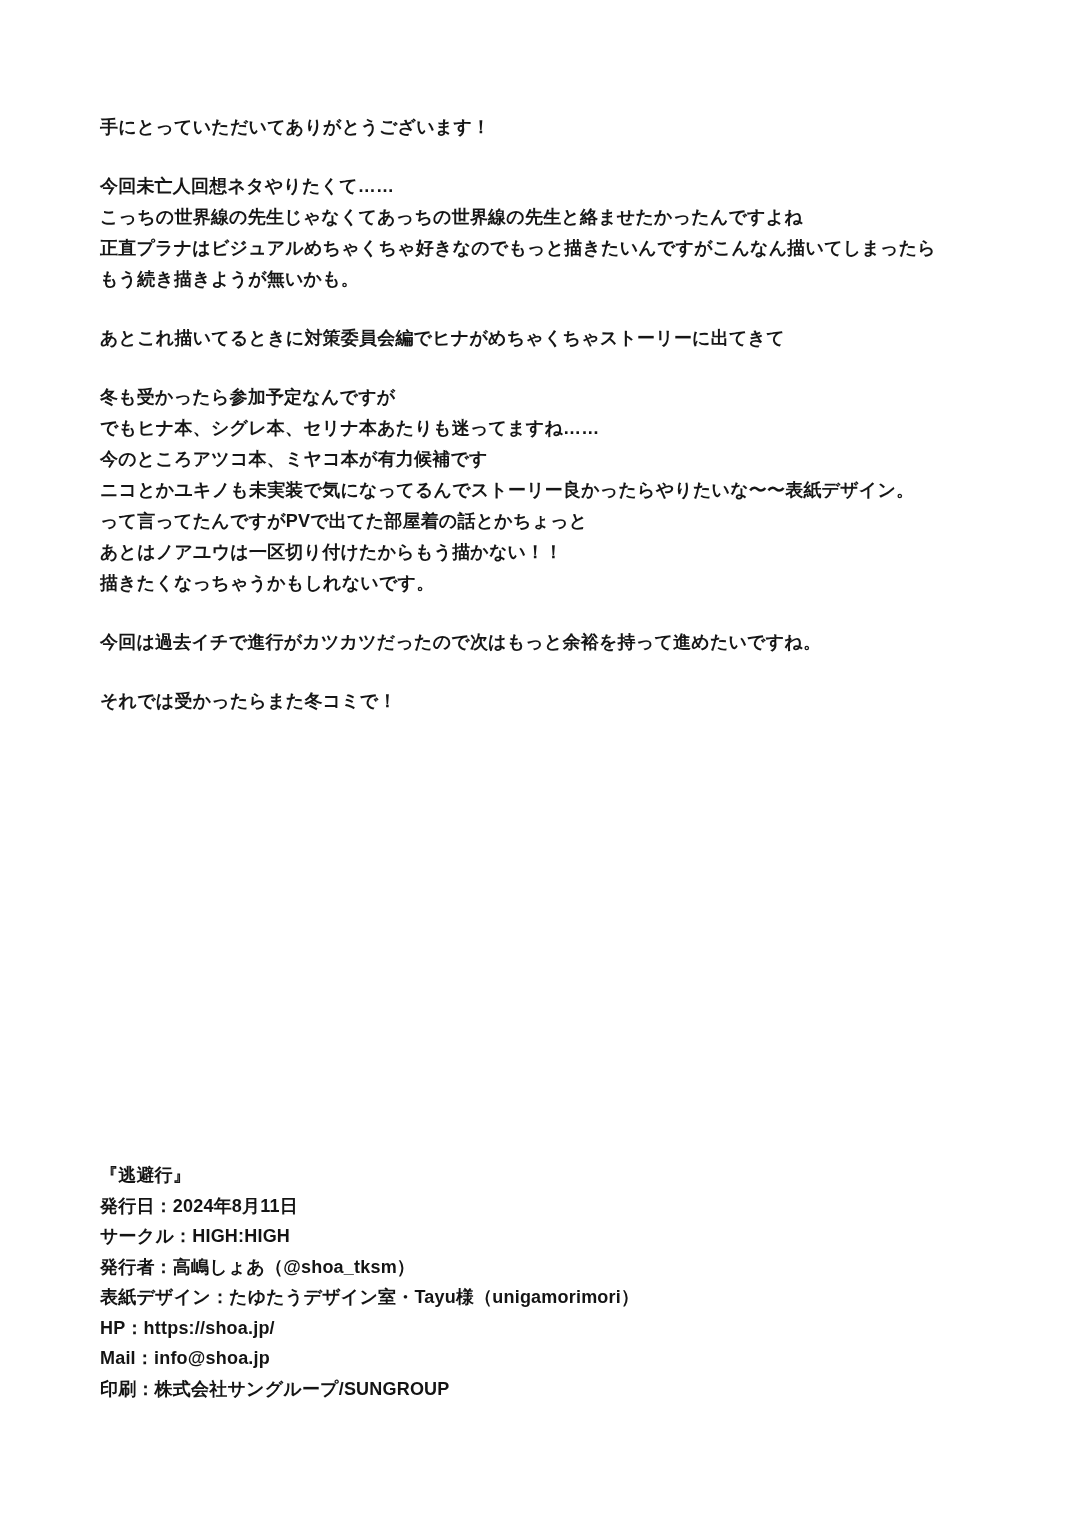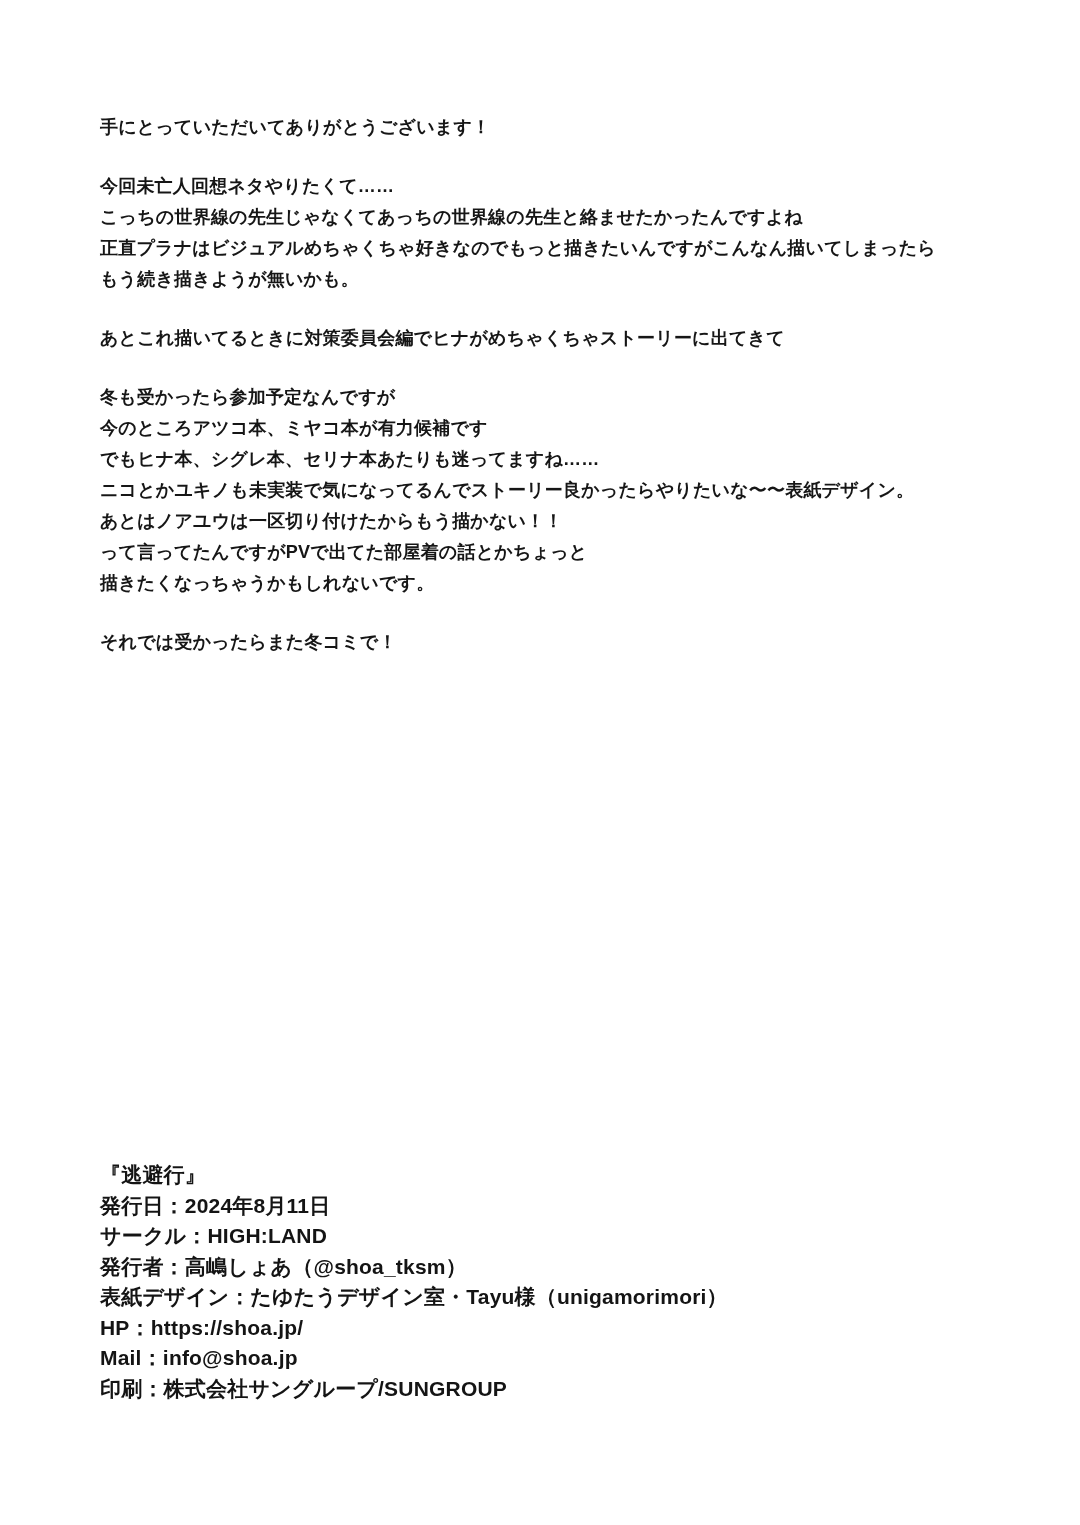--- a/index.html
+++ b/index.html
@@ -43,21 +43,21 @@
     font-weight: 600;
     color: #161616;
   }
   .colophon {
     position: absolute;
     left: 100px;
     top: 1160px;
     width: 900px;
   }
   .colophon .line {
-    font-size: 21px;
+    font-size: 18px;
     line-height: 30.5px;
     font-weight: 700;
     color: #141414;
   }
 </style>
 </head>
 <body>
 
 <div class="page">
 
@@ -73,39 +73,42 @@
       <div class="line">正直プラナはビジュアルめちゃくちゃ好きなのでもっと描きたいんですがこんなん描いてしまったら</div>
       <div class="line">もう続き描きようが無いかも。</div>
     </div>
 
     <div class="para">
       <div class="line">あとこれ描いてるときに対策委員会編でヒナがめちゃくちゃストーリーに出てきて</div>
     </div>
 
     <div class="para">
       <div class="line">冬も受かったら参加予定なんですが</div>
+      <div class="line">でもヒナ本、シグレ本、セリナ本あたりも迷ってますね……</div>
       <div class="line">今のところアツコ本、ミヤコ本が有力候補です</div>
-      <div class="line">でもヒナ本、シグレ本、セリナ本あたりも迷ってますね……</div>
       <div class="line">ニコとかユキノも未実装で気になってるんでストーリー良かったらやりたいな〜〜表紙デザイン。</div>
+      <div class="line">って言ってたんですがPVで出てた部屋着の話とかちょっと</div>
       <div class="line">あとはノアユウは一区切り付けたからもう描かない！！</div>
-      <div class="line">って言ってたんですがPVで出てた部屋着の話とかちょっと</div>
       <div class="line">描きたくなっちゃうかもしれないです。</div>
     </div>
 
+    <div class="para">
+      <div class="line">今回は過去イチで進行がカツカツだったので次はもっと余裕を持って進めたいですね。</div>
+    </div>
 
     <div class="para">
       <div class="line">それでは受かったらまた冬コミで！</div>
     </div>
 
   </div>
 
   <div class="colophon">
     <div class="line">『逃避行』</div>
     <div class="line">発行日：2024年8月11日</div>
-    <div class="line">サークル：HIGH:LAND</div>
+    <div class="line">サークル：HIGH:HIGH</div>
     <div class="line">発行者：高嶋しょあ（@shoa_tksm）</div>
     <div class="line">表紙デザイン：たゆたうデザイン室・Tayu様（unigamorimori）</div>
     <div class="line">HP：https://shoa.jp/</div>
     <div class="line">Mail：info@shoa.jp</div>
     <div class="line">印刷：株式会社サングループ/SUNGROUP</div>
   </div>
 
 </div>
 
 </body></html>

